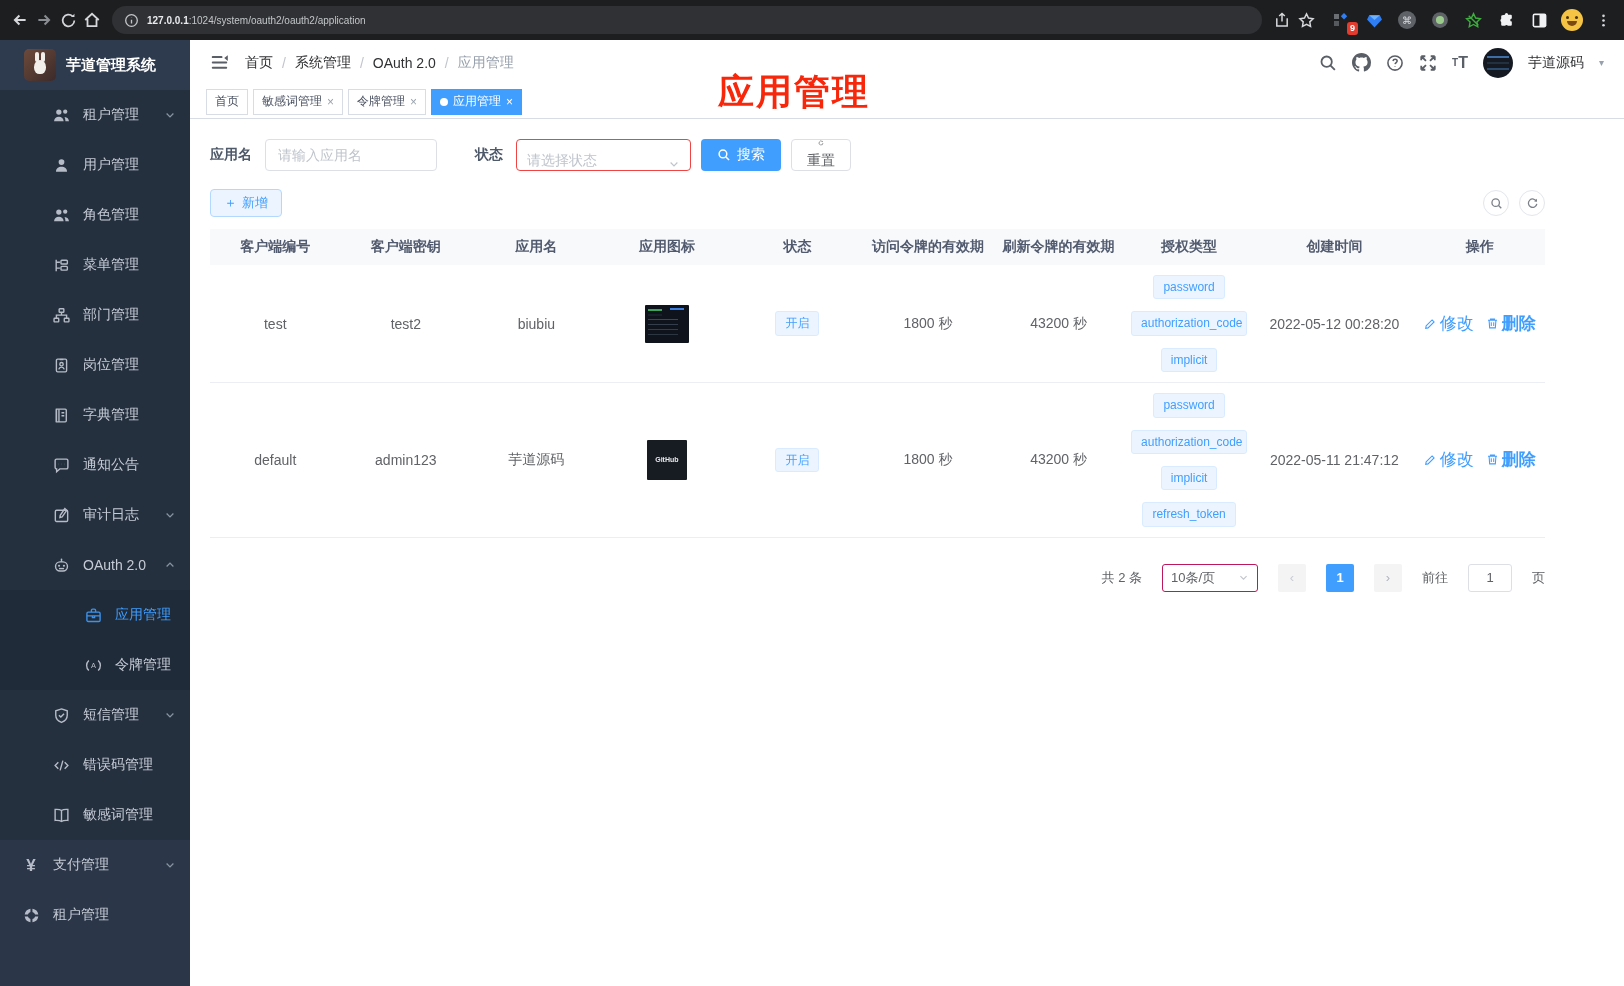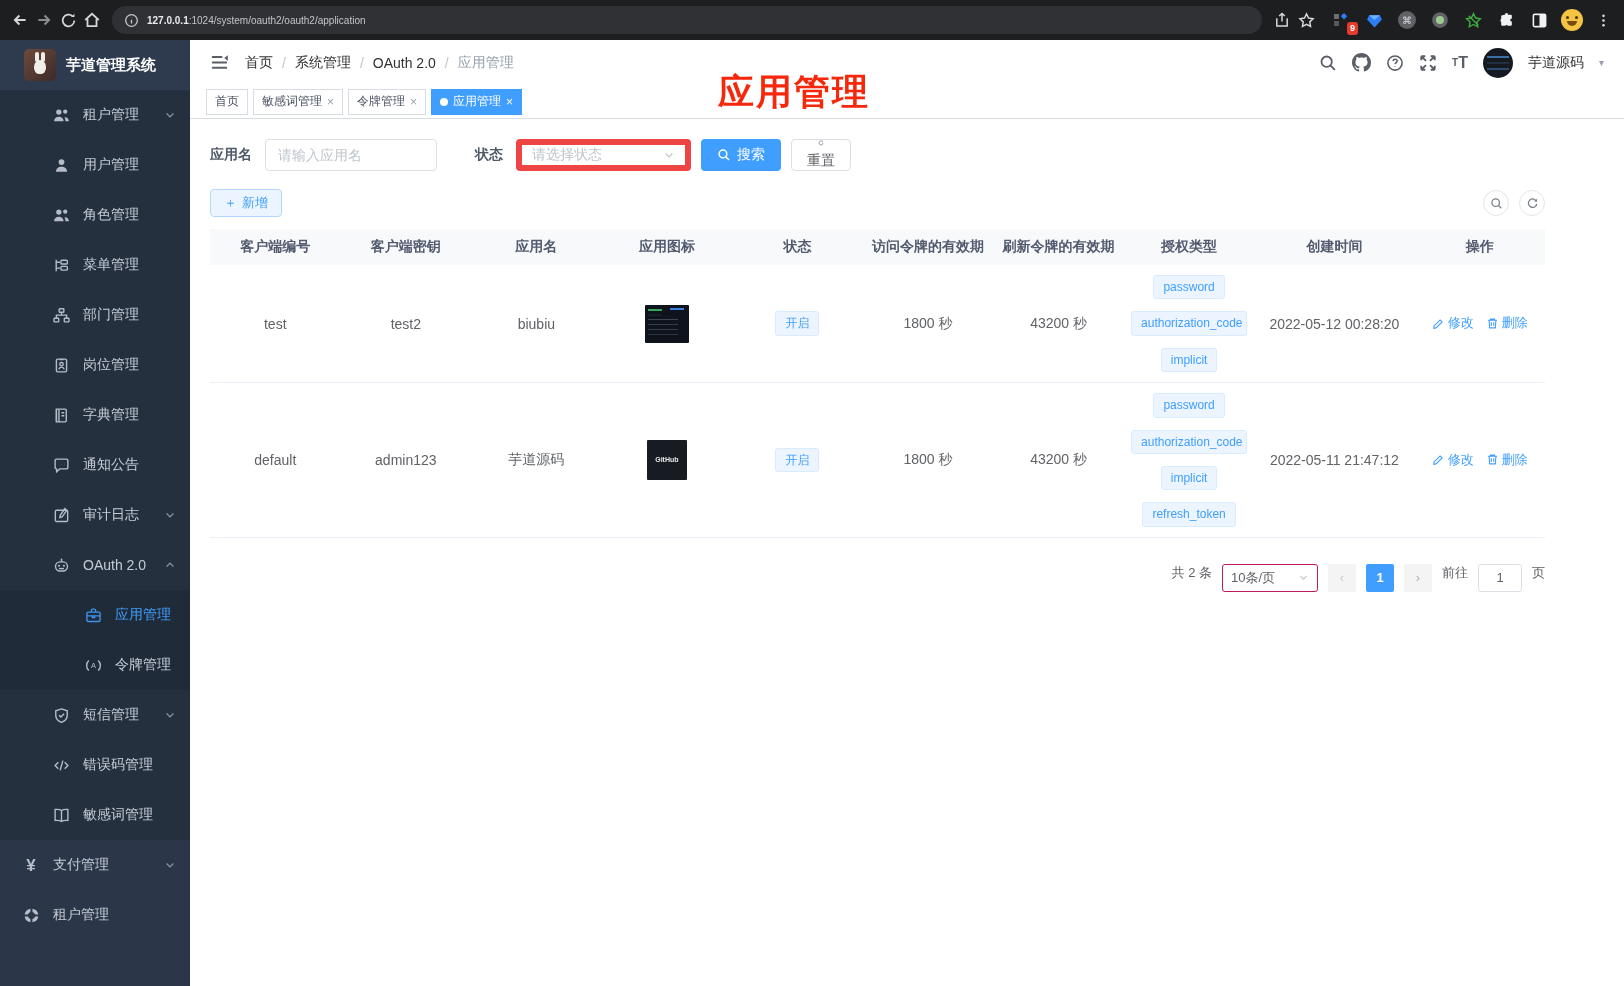--- a/index.html
+++ b/index.html
@@ -60,21 +60,21 @@
   .tag-tab.active .dot { display:inline-block; }
   .tag-tab.active .close { color:#fff; }
 
   .annotation { position:absolute; left:528px; top:28px; font-size:36px; font-weight:bold; z-index:9; letter-spacing:2px; }
 
   .content { position:relative; width:1355px; padding:20px 0 0 20px; }
   .filter-row { display:flex; align-items:center; }
   .f-label { font-size:14px; color:#4e5969; font-weight:600; }
   .f-input { width:172px; height:32px; border:1px solid #dcdfe6; border-radius:4px; margin-left:13px; padding:0 12px; font-size:14px; color:#606266; font-family:inherit; }
   .f-input::placeholder { color:#bfc4cc; }
-  .f-select { width:175px; height:32px; border:6px solid #ef4444; border-radius:4px; margin-left:13px; padding:0 10px; display:flex; align-items:center; justify-content:space-between; cursor:pointer; }
+  .f-select { width:175px; height:32px; border:1px solid #ef4444; border-radius:4px; margin-left:13px; padding:0 10px; display:flex; align-items:flex-end; justify-content:space-between; cursor:pointer; }
   .f-select .ph { font-size:14px; color:#bfc4cc; }
   .f-select .caret { color:#c0c4cc; }
   .gap-lg { width:38px; flex:none; }
   .btn { height:32px; border-radius:4px; display:inline-flex; align-items:center; justify-content:center; gap:6px; font-size:14px; cursor:pointer; border:1px solid transparent; font-family:inherit; }
   .btn-primary { background:#409eff; color:#fff; padding:0 15px; margin-left:10px; }
   .btn-plain { background:#fff; color:#606266; border-color:#dcdfe6; padding:0 15px; margin-left:10px;flex-direction:column; }
 
   .toolbar-row { display:flex; align-items:center; justify-content:space-between; margin-top:18px; }
   .btn-add { height:28px; font-size:13px; background:#ecf5ff; border:1px solid #b3d8ff; color:#409eff; border-radius:4px; padding:0 13px; display:inline-flex; align-items:center; gap:5px; cursor:pointer; }
   .mini-circles { display:flex; gap:10px; }
@@ -86,24 +86,24 @@
   .grid tr.r1 td { height:109px; }
   .grid tr.r2 td { height:123px; }
   .tag { display:inline-block; background:#ecf5ff; border:1px solid #d9ecff; color:#409eff; font-size:12px; border-radius:3px; padding:4px 9px; line-height:1.2; }
   .grant-stack { display:flex; flex-direction:column; align-items:center; gap:12px; }
   .grant-stack .tag { max-width:116px; overflow:hidden; white-space:nowrap; }
   .thumb-term { width:44px; height:38px; background:#0f141c; margin:0 auto; position:relative; border-radius:1px; }
   .thumb-term:before { content:""; position:absolute; left:3px; top:4px; width:14px; height:2px; background:#3aa35c; box-shadow:0 5px 0 #44506033, 22px -1px 0 #3b7ddd; }
   .thumb-term:after { content:""; position:absolute; left:3px; top:14px; width:30px; height:1.5px; background:#3c4656; box-shadow:0 5px 0 #333d4c, 0 10px 0 #333d4c, 0 15px 0 #2c3542; }
   .thumb-gh { width:40px; height:40px; background:#171b22; margin:0 auto; display:flex; align-items:center; justify-content:center; border-radius:1px; }
   .thumb-gh span { color:#e8eaed; font-size:7px; font-weight:bold; }
-  .action-link { color:#409eff; font-size:13px; display:inline-flex; align-items:center; gap:3px; cursor:pointer; }
-  .action-link + .action-link { margin-left:12px; }
-
-  .pagination { width:1335px; display:flex; justify-content:flex-end; gap:10px; margin-top:26px; font-size:13px; color:#606266; }
+  .action-link { color:#409eff; font-size:17px; display:inline-flex; align-items:center; gap:3px; cursor:pointer; }
+  .action-link + .action-link { margin-left:12px;font-weight:bold; }
+
+  .pagination { width:1335px; display:flex; align-items:center; justify-content:flex-end; gap:20px; margin-top:26px; font-size:13px; color:#606266; }
   .pg-select { width:96px; height:28px; border:1px solid #be185d; border-radius:3px; display:flex; align-items:center; justify-content:space-between; padding:0 8px; cursor:pointer; }
   .pg-select .caret { color:#c0c4cc; }
   .pg-btn { width:28px; height:28px; border-radius:2px; background:#f4f4f5; display:flex; align-items:center; justify-content:center; font-size:13px; cursor:pointer; }
   .pg-btn.prev { color:#c8ccd4; } .pg-btn.next { color:#aeb3bd; }
   .pg-page { width:28px; height:28px; border-radius:2px; background:#409eff; color:#fff; display:flex; align-items:center; justify-content:center; font-weight:bold; cursor:pointer; }
   .pg-input { width:44px; height:28px; border:1px solid #dcdfe6; border-radius:3px; text-align:center; font-size:13px; color:#606266; font-family:inherit; }
   svg { display:block; }
 </style>
 </head>
 <body>

